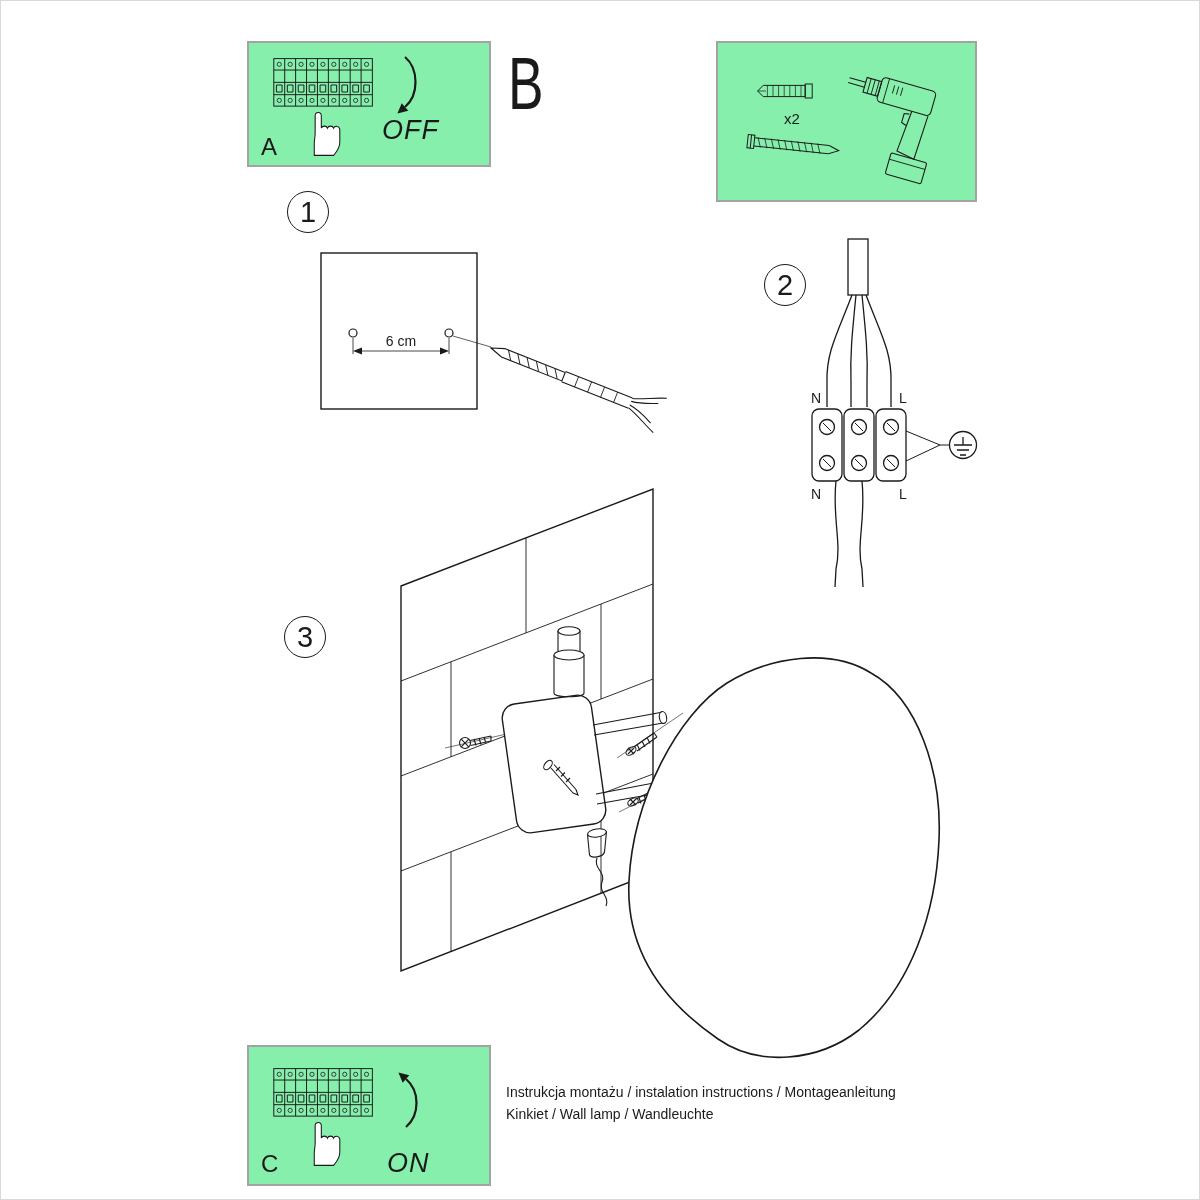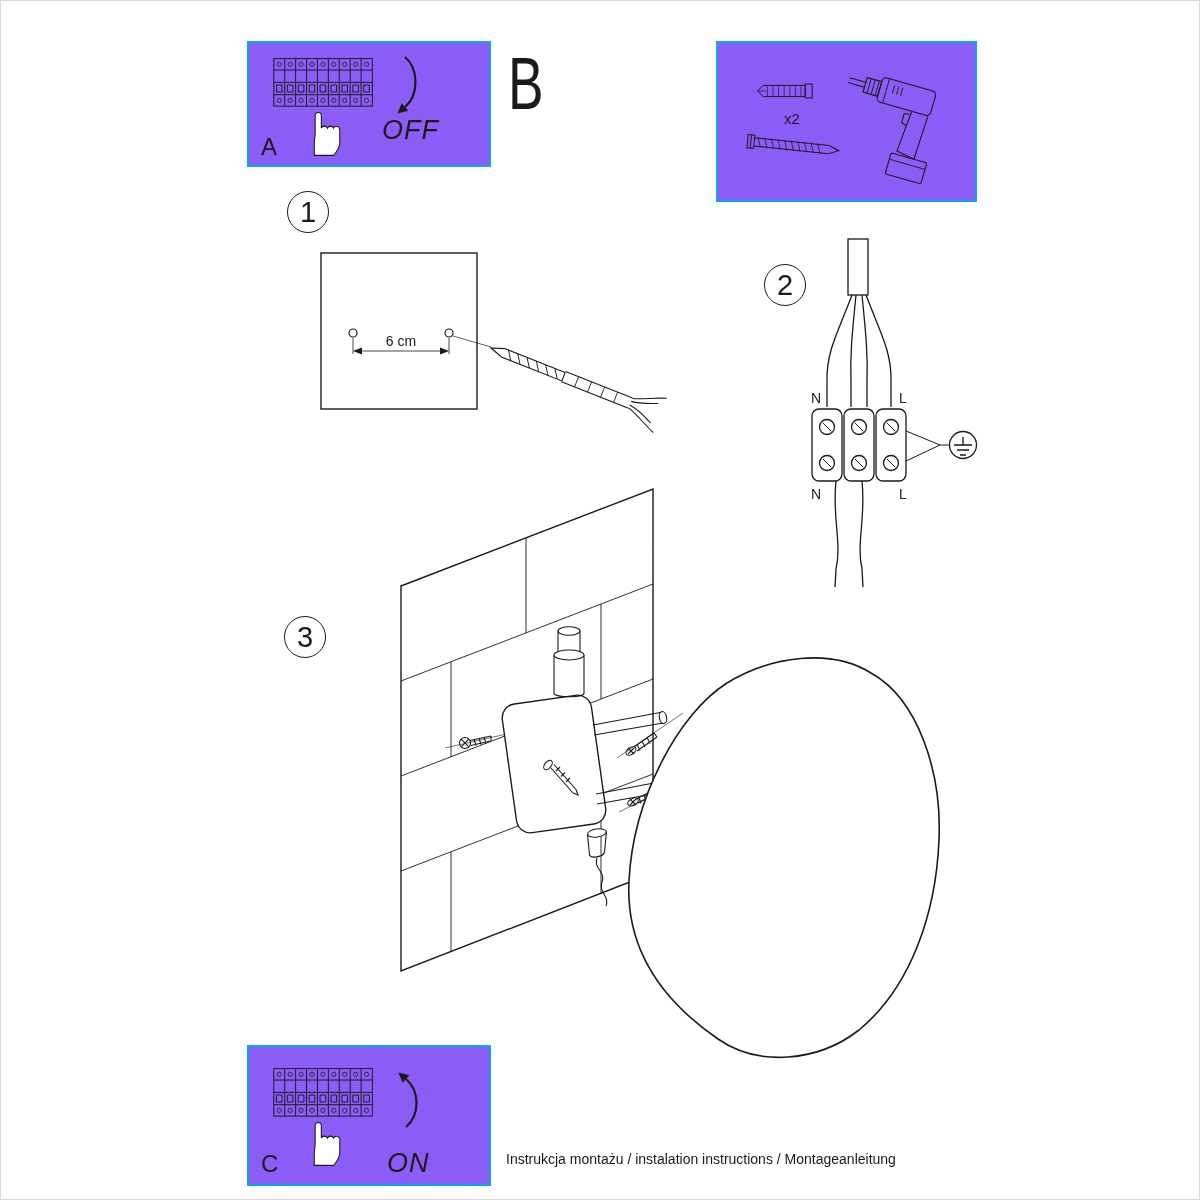--- a/index.html
+++ b/index.html
@@ -1,20 +1,20 @@
 <!DOCTYPE html>
 <html><head>
 <meta charset="utf-8">
 <style>
   * { box-sizing: border-box; }
   html,body { margin:0; padding:0; background:#ffffff; }
   body { font-family:"Liberation Sans", sans-serif; color:#1a1a1a; }
   #canvas { position:relative; width:1200px; height:1200px; background:#ffffff; border:1px solid #d9d9d9; overflow:hidden; }
   .abs { position:absolute; }
-  .frame { position:absolute; border:2px solid #0ea5e9; background:#8b5cf6; }
+  .frame { position:absolute; border:2px solid #a3a3a3; background:#86efac; }
   .corner-letter { position:absolute; font-size:24px; line-height:1; }
   .action-label { position:absolute; font-size:27px; letter-spacing:1px; line-height:1;font-style:italic; }
   .big-letter { position:absolute; font-size:74px; line-height:1; transform:scaleX(0.72); transform-origin:left top; }
   .circle-num { position:absolute; width:42px; height:42px; border:1.8px solid #1a1a1a; border-radius:50%;
                 display:flex; align-items:center; justify-content:center; font-size:29px; background:#fff; }
   .count-label { position:absolute; font-size:15px; line-height:1; }
   .footer-text { position:absolute; font-size:14px; line-height:22px; }
   svg text { font-family:"Liberation Sans", sans-serif; }
 </style>
 </head>
@@ -235,17 +235,18 @@
       <path d="M56,114 V100 C56,96 57,93 57,89 V69 C57,64 64,64 64,69 V83 C65,80 70,80 71,83 C72,80 77,80 78,83 C79,80 84,80 85,84 V99 C85,106 81,110 78,114 Z" fill="#ffffff" stroke="#1a1a1a" stroke-width="1.2"></path>
     </svg>
     <svg class="abs" style="left:147px;top:22px" width="30" height="66" viewBox="0 0 30 66">
       <path d="M10,58 C24,46 24,22 10,10" fill="none" stroke="#1a1a1a" stroke-width="2.2"></path>
       <polygon points="2.4,3.5 6.7,13.8 13.3,6.2" fill="#1a1a1a"></polygon>
     </svg>
     <span class="corner-letter" style="left:12px;bottom:8px">C</span>
     <span class="action-label" style="left:138px;top:103px">ON</span>
   </div>
 
-  <div class="footer-text" style="left:505px;top:1147px">
+  <div class="footer-text" style="left:505px;top:1080px">
     <div>Instrukcja montażu / instalation instructions / Montageanleitung</div>
+    <div>Kinkiet / Wall lamp / Wandleuchte</div>
   </div>
 
 </div>
 
 </body></html>

